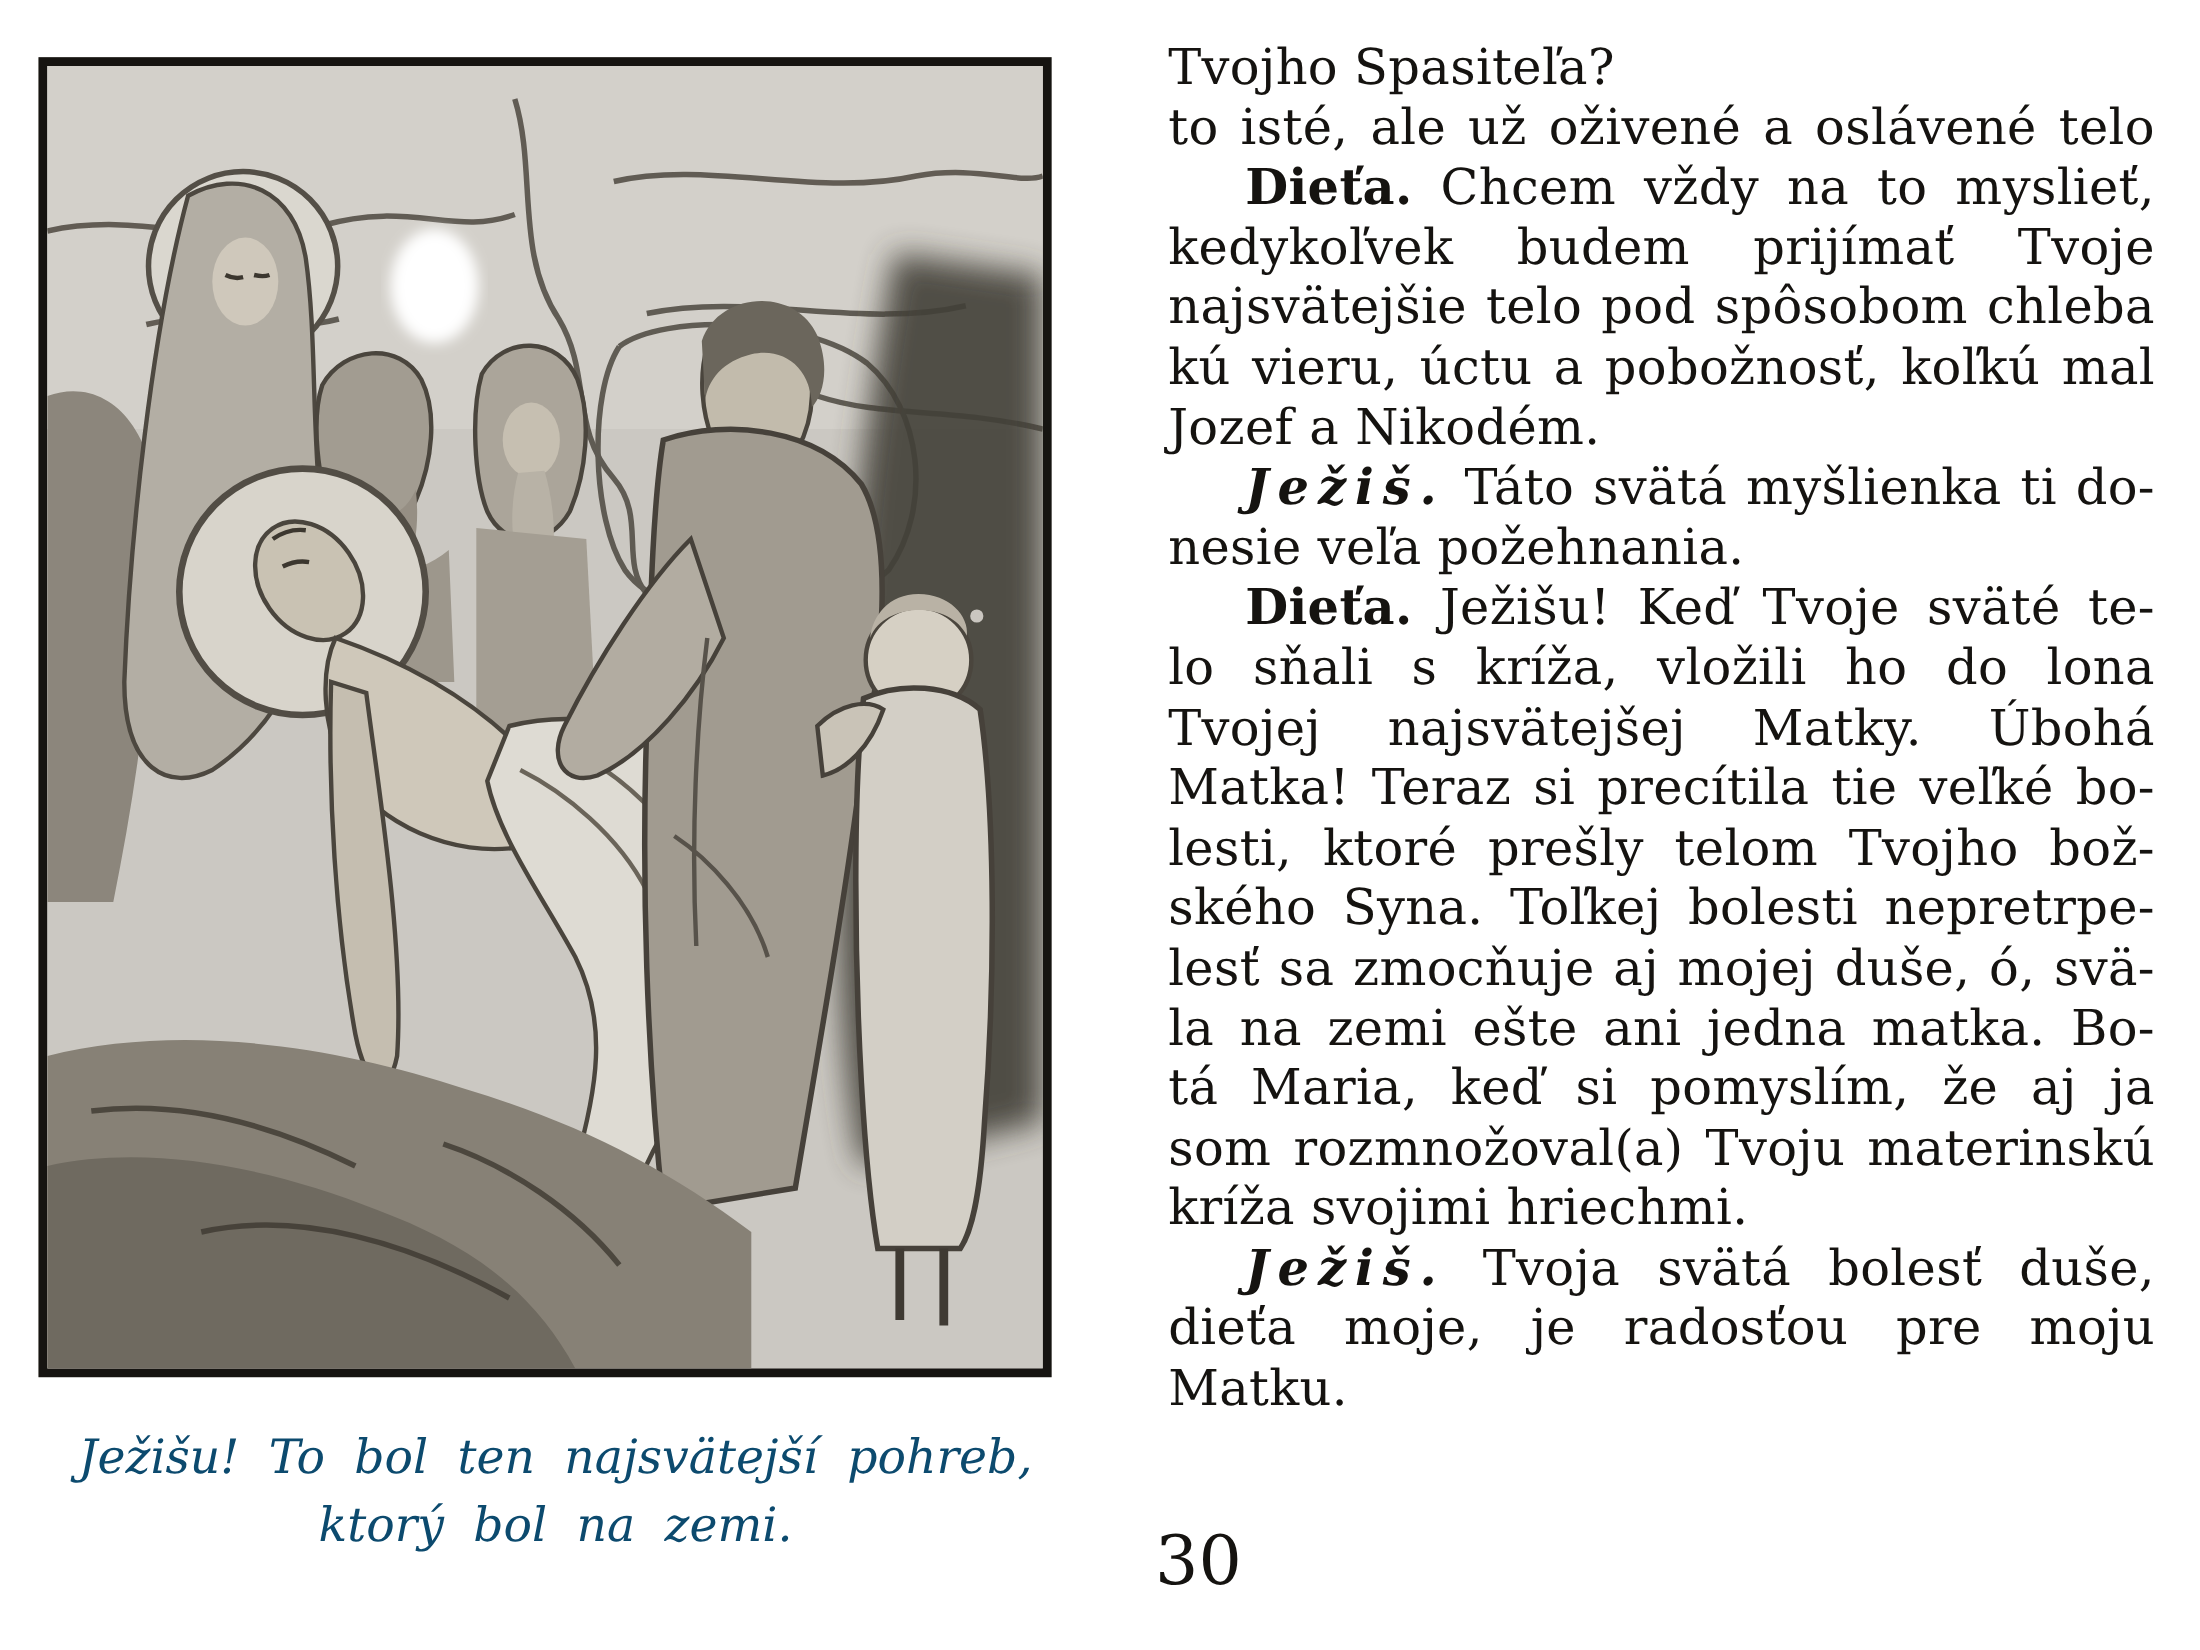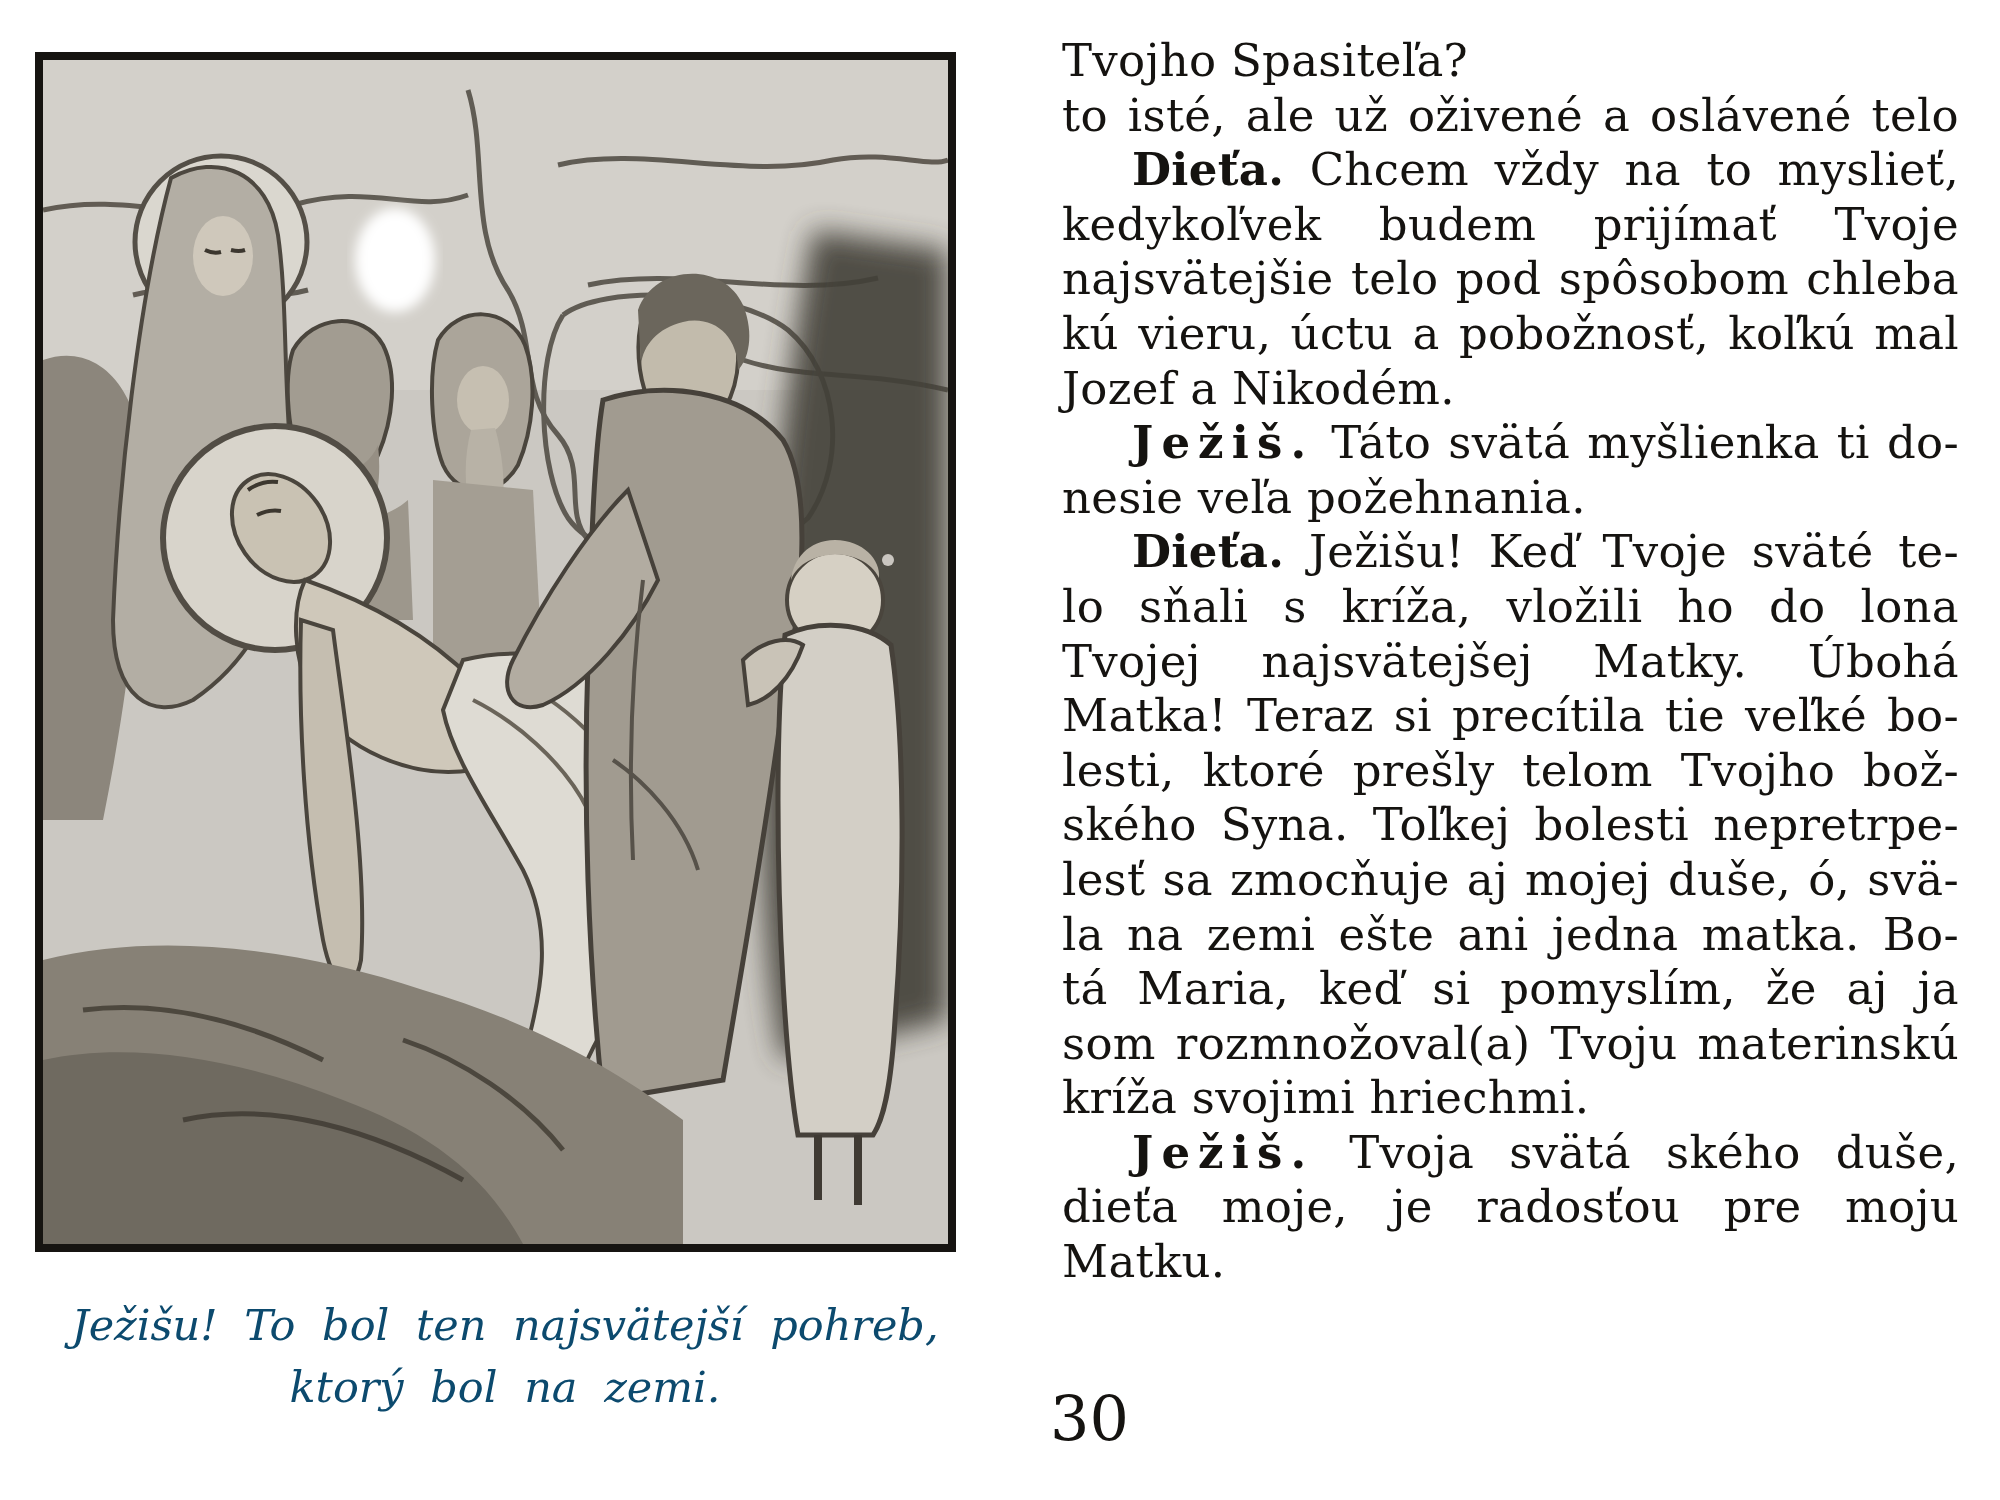--- a/index.html
+++ b/index.html
@@ -43,21 +43,21 @@
   }
   .line{white-space:nowrap;}
   .line.j{
     white-space:normal;
     text-align:justify;
     text-align-last:justify;
     text-justify:inter-word;
   }
   .line.ind{padding-left:70px;}
   .b{font-weight:bold;}
-  .sp{letter-spacing:.18em;}
+  .sp{letter-spacing:.18em;font-style:italic;}
 
   .page-number{
     position:absolute;left:1050px;top:1382px;
     font-size:62px;
     color:#151310;
   }
 </style>
 </head>
 <body>
 
@@ -180,20 +180,20 @@
       <div class="line j"><span>lo sňali s kríža, vložili ho do lona</span></div>
       <div class="line j"><span>Tvojej najsvätejšej Matky. Úbohá</span></div>
       <div class="line j"><span>Matka! Teraz si precítila tie veľké bo-</span></div>
       <div class="line j"><span>lesti, ktoré prešly telom Tvojho bož-</span></div>
       <div class="line j"><span>ského Syna. Toľkej bolesti nepretrpe-</span></div>
       <div class="line j"><span>lesť sa zmocňuje aj mojej duše, ó, svä-</span></div>
       <div class="line j"><span>la na zemi ešte ani jedna matka. Bo-</span></div>
       <div class="line j"><span>tá Maria, keď si pomyslím, že aj ja</span></div>
       <div class="line j"><span>som rozmnožoval(a) Tvoju materinskú</span></div>
       <div class="line"><span>kríža svojimi hriechmi.</span></div>
-      <div class="line j ind"><span class="b sp">Ježiš.</span><span> Tvoja svätá ského duše,</span></div>
+      <div class="line j ind"><span class="b sp">Ježiš.</span><span> Tvoja svätá bolesť duše,</span></div>
       <div class="line j"><span>dieťa moje, je radosťou pre moju</span></div>
       <div class="line"><span>Matku.</span></div>
     </div>
 
   <div class="page-number">30</div>
 
 </div>
 
 </body></html>

